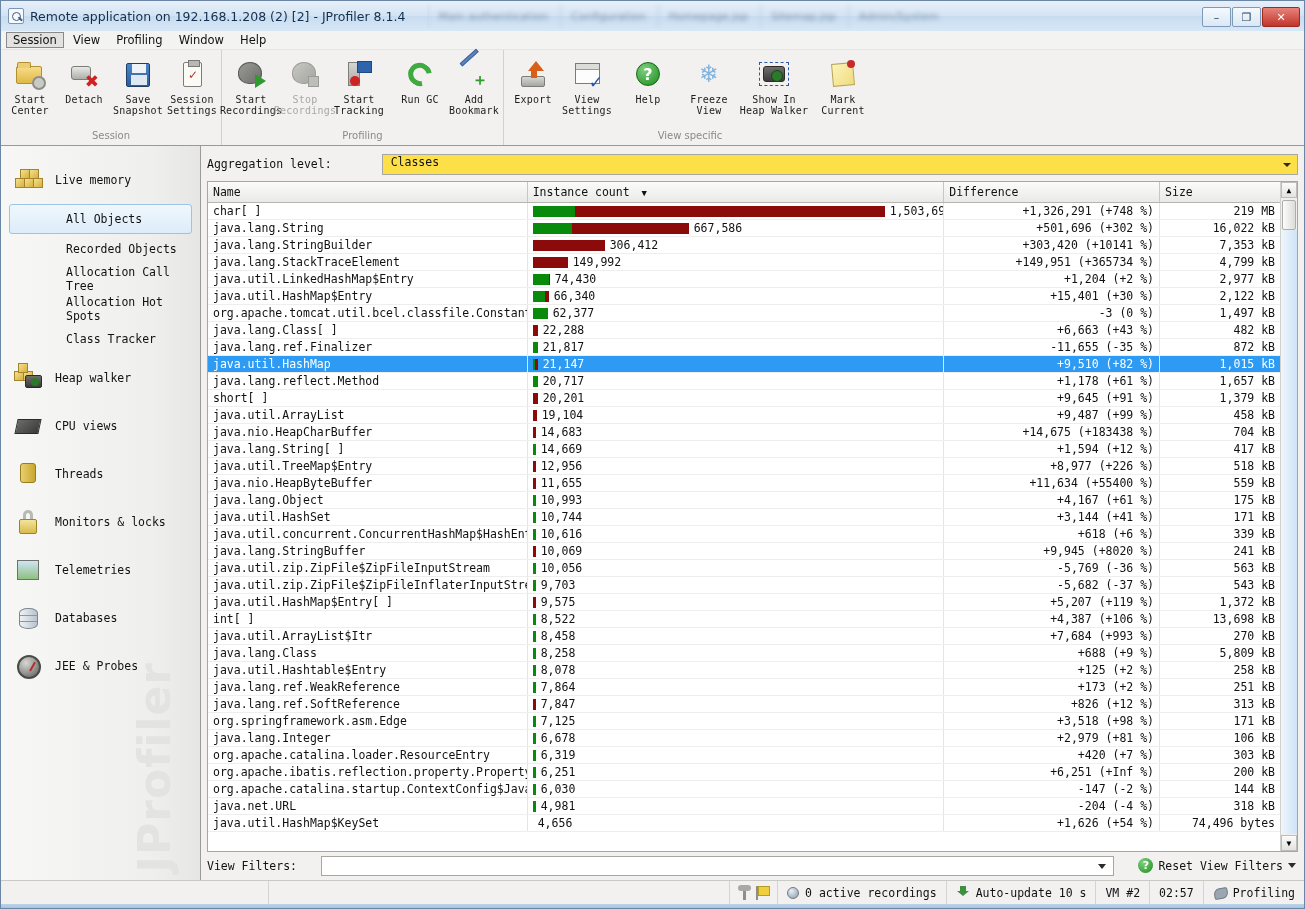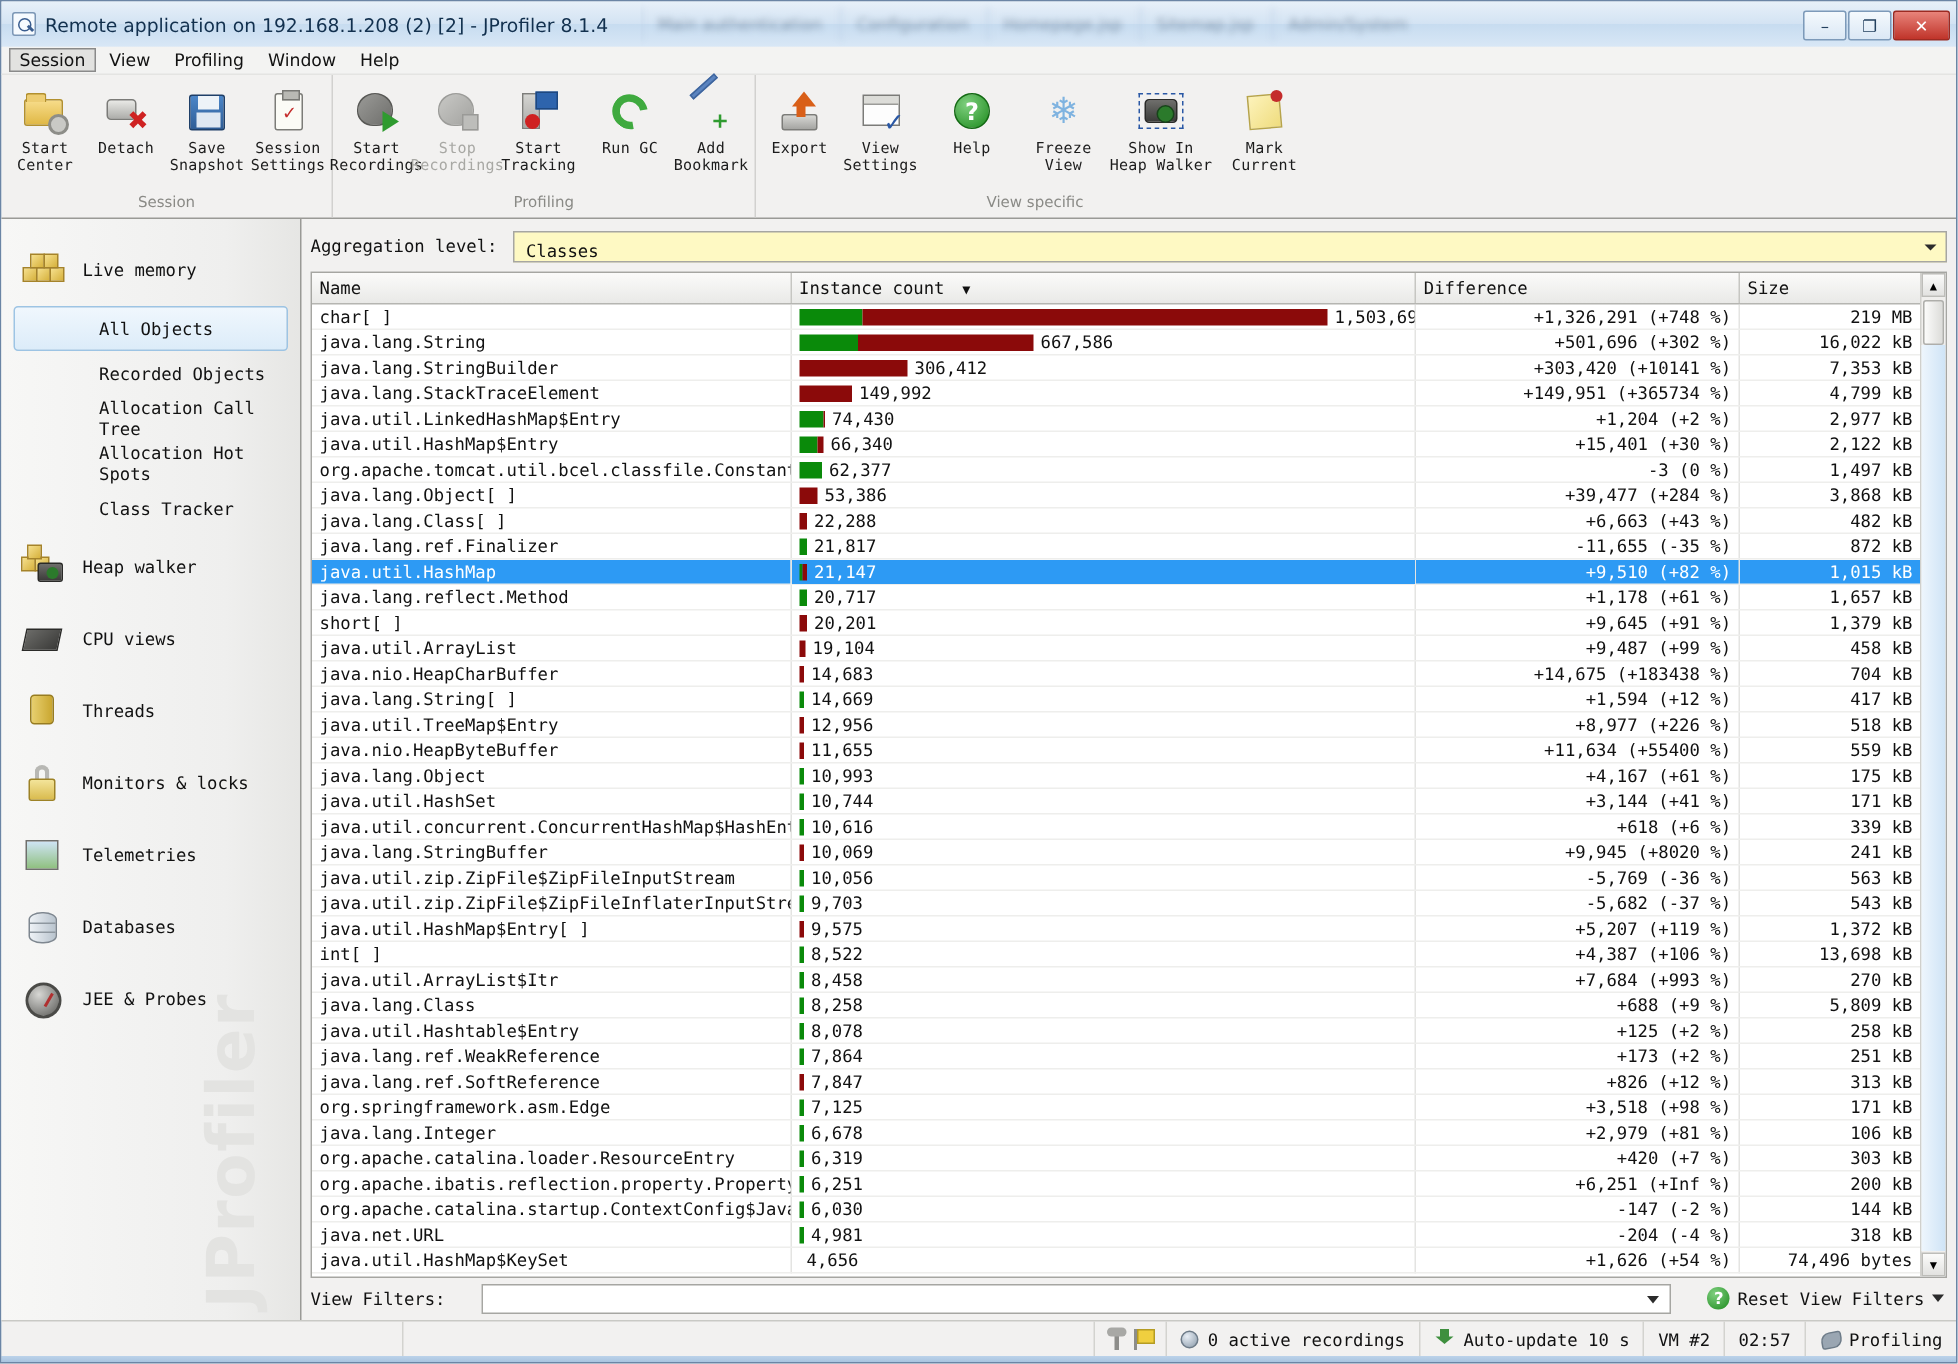--- a/index.html
+++ b/index.html
@@ -159,23 +159,24 @@
   .db i{position:absolute;left:0;width:100%;height:1px;background:#8e979f;}
   .gauge{position:absolute;left:4px;top:4px;width:24px;height:24px;border-radius:50%;background:radial-gradient(circle at 35% 30%,#d7d7d4,#5a5a57);border:2px solid #4a4a47;}
   .gauge:before{content:"";position:absolute;left:10px;top:4px;width:2px;height:10px;background:#b03030;transform-origin:bottom;transform:rotate(30deg);}
   .hw-cam{position:absolute;left:12px;top:12px;width:17px;height:13px;background:linear-gradient(to bottom,#6e6e6b,#3b3b39);border:1px solid #2a2a28;border-radius:2px;}
   .hw-cam:before{content:"";position:absolute;left:5px;top:2px;width:8px;height:8px;border-radius:50%;background:#2b7a2b;}
   
   .main { flex:1 1 auto; min-width:0; display:flex; flex-direction:column; background:#f2f1f0; padding:7px 6px 0 6px;}
   .agg-row { display:flex; align-items:center; height:22px; flex:0 0 auto; margin-bottom:6px;}
   .agg-label { font-size:11.5px; color:#111; margin-right:10px;}
   .agg-combo {
-    flex:1 1 auto; height:21px; border:1px solid #a6a6a2; background:#fef9c3;
-    display:flex; align-items:flex-end; padding-left:8px; font-size:11.5px; color:#111;
+    flex:1 1 auto; height:21px; border:1px solid #a6a6a2; background:#fde047;
+    display:flex; align-items:flex-start; padding-left:8px; font-size:11.5px; color:#111;
     position:relative;
+    margin-left:40px;
   }
   .agg-combo .caret { position:absolute; right:6px; top:8px; width:0;height:0;
     border-left:4px solid transparent;border-right:4px solid transparent;border-top:4px solid #2b2b2b;}
   .tablewrap {
     flex:1 1 auto; min-height:0; border:1px solid #a6a6a2; background:#fff;
     display:flex; flex-direction:column; overflow:hidden;
   }
   table.grid { border-collapse:collapse; width:100%; table-layout:fixed;padding-left:30px; }
   table.grid th {
     background:linear-gradient(to bottom,#fbfbfa,#e9e9e7);
@@ -614,33 +615,20 @@
                         <div class="bar">
                           <span class="g" style="width: 15px;"></span>
                         </div>
                         <span class="bar-val">62,377</span>
                       </div>
                     </td>
                     <td class="num">-3  (0 %)</td>
                     <td class="num" style="border-right: none;">1,497 kB</td>
                   </tr>
                   <tr>
-                    <td>java.lang.Object[ ]</td>
-                    <td class="bar-cell">
-                      <div class="bar-inner">
-                        <div class="bar">
-                          <span class="r" style="width: 12px;"></span>
-                        </div>
-                        <span class="bar-val">53,386</span>
-                      </div>
-                    </td>
-                    <td class="num">+39,477  (+284 %)</td>
-                    <td class="num" style="border-right: none;">3,868 kB</td>
-                  </tr>
-                  <tr>
                     <td>java.lang.Class[ ]</td>
                     <td class="bar-cell">
                       <div class="bar-inner">
                         <div class="bar">
                           <span class="r" style="width: 5px;"></span>
                         </div>
                         <span class="bar-val">22,288</span>
                       </div>
                     </td>
                     <td class="num">+6,663  (+43 %)</td>

